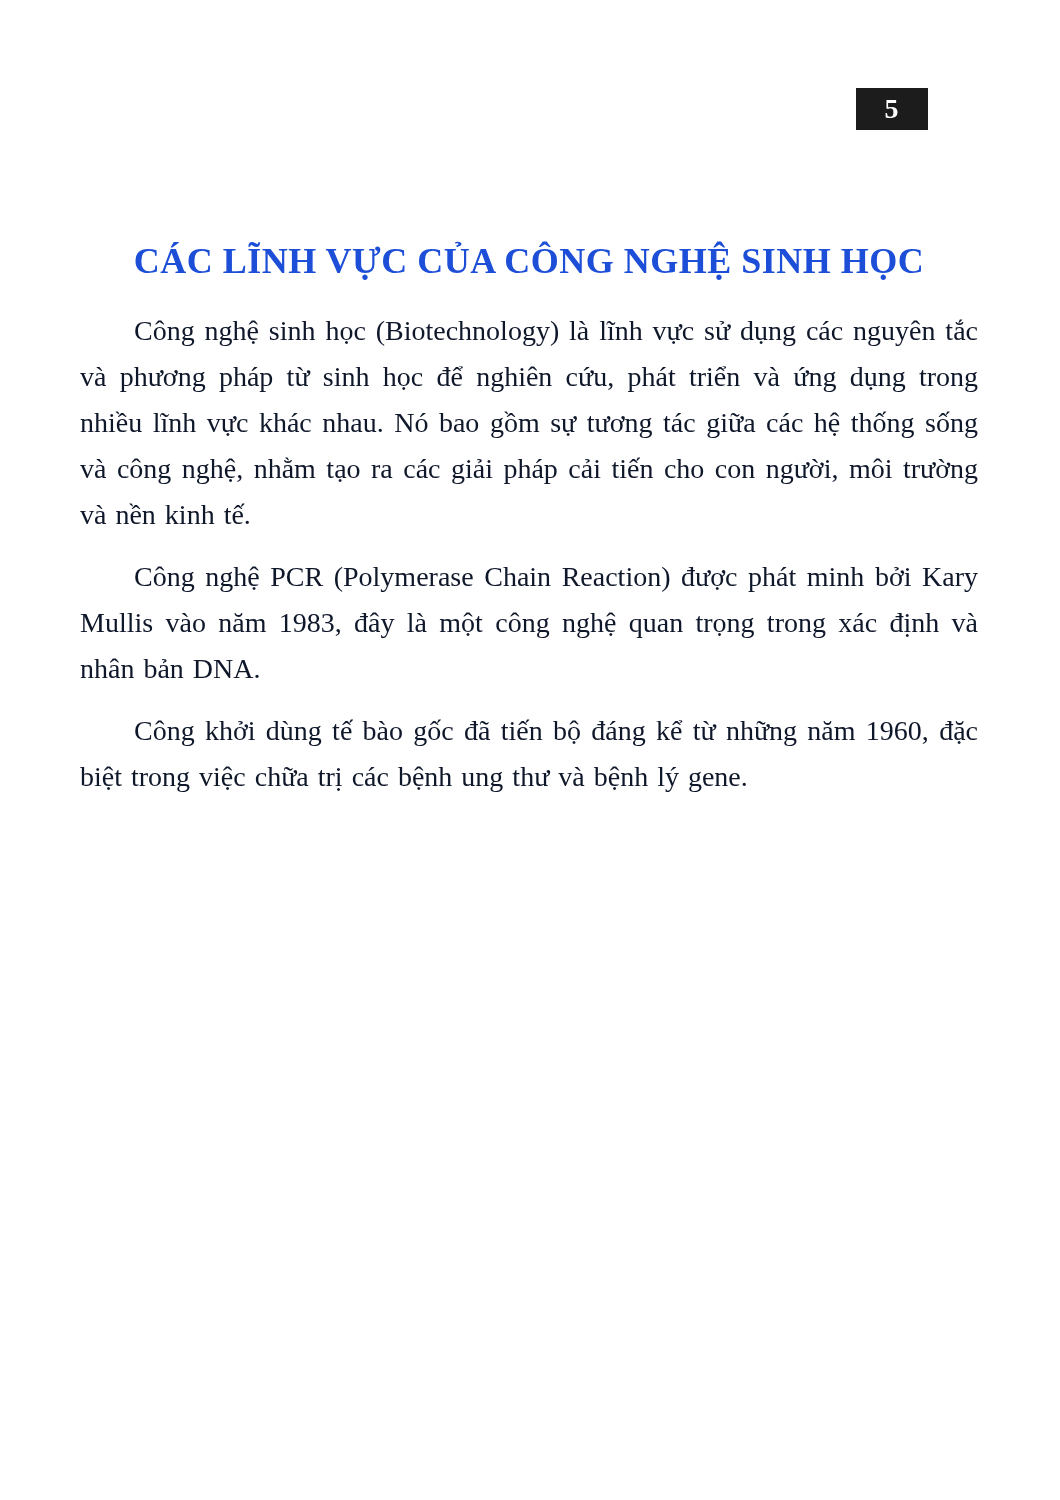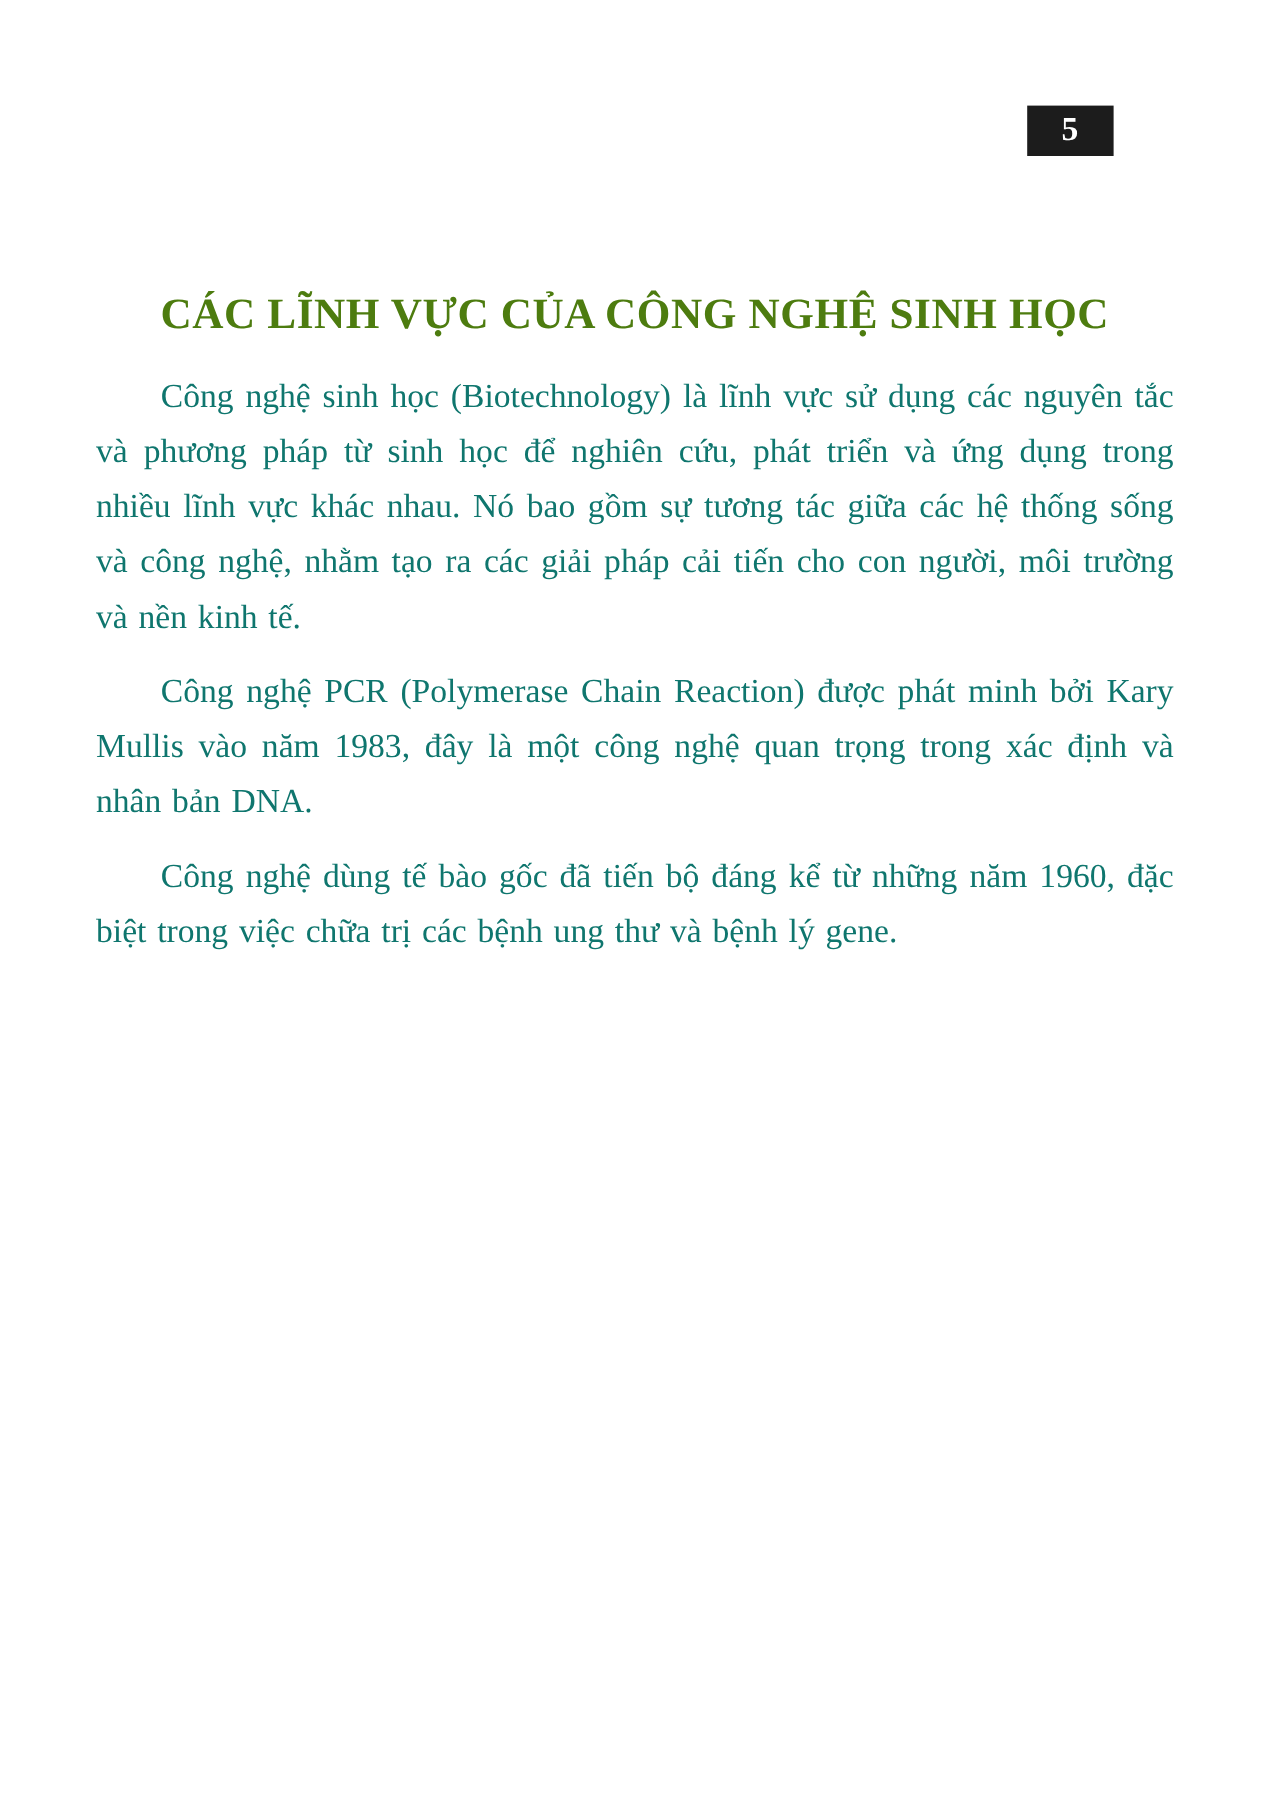--- a/index.html
+++ b/index.html
@@ -32,43 +32,43 @@
     text-align: center;
     line-height: 42px;
     letter-spacing: 1px;
   }
   .page-title {
     margin: 152px 0 26px 0;
     text-align: center;
     font-size: 36px;
     font-weight: bold;
     letter-spacing: 0.5px;
-    color: #4d7c0f;
+    color: #1d4ed8;
     font-family: "Liberation Serif", "DejaVu Serif", serif;
   }
   .body-text p {
     margin: 16px 0 4px 0;
     font-size: 28px;
     line-height: 46px;
     text-align: justify;
     text-indent: 54px;
     word-spacing: 2px;
-    color: #0f766e;
+    color: #0f172a;
   }
 </style>
 </head>
 <body>
 
 <div class="page">
 
   <div class="page-number-badge">
     <span>5</span>
   </div>
 
   <h1 class="page-title">CÁC LĨNH VỰC CỦA CÔNG NGHỆ SINH HỌC</h1>
 
   <div class="body-text">
     <p>Công nghệ sinh học (Biotechnology) là lĩnh vực sử dụng các nguyên tắc và phương pháp từ sinh học để nghiên cứu, phát triển và ứng dụng trong nhiều lĩnh vực khác nhau. Nó bao gồm sự tương tác giữa các hệ thống sống và công nghệ, nhằm tạo ra các giải pháp cải tiến cho con người, môi trường và nền kinh tế.</p>
     <p>Công nghệ PCR (Polymerase Chain Reaction) được phát minh bởi Kary Mullis vào năm 1983, đây là một công nghệ quan trọng trong xác định và nhân bản DNA.</p>
-    <p>Công nghệ dùng tế bào gốc đã tiến bộ đáng kể từ những năm 1960, đặc biệt trong việc chữa trị các bệnh ung thư và bệnh lý gene.</p>
+    <p>Công khởi dùng tế bào gốc đã tiến bộ đáng kể từ những năm 1960, đặc biệt trong việc chữa trị các bệnh ung thư và bệnh lý gene.</p>
   </div>
 
 </div>
 
 </body></html>

